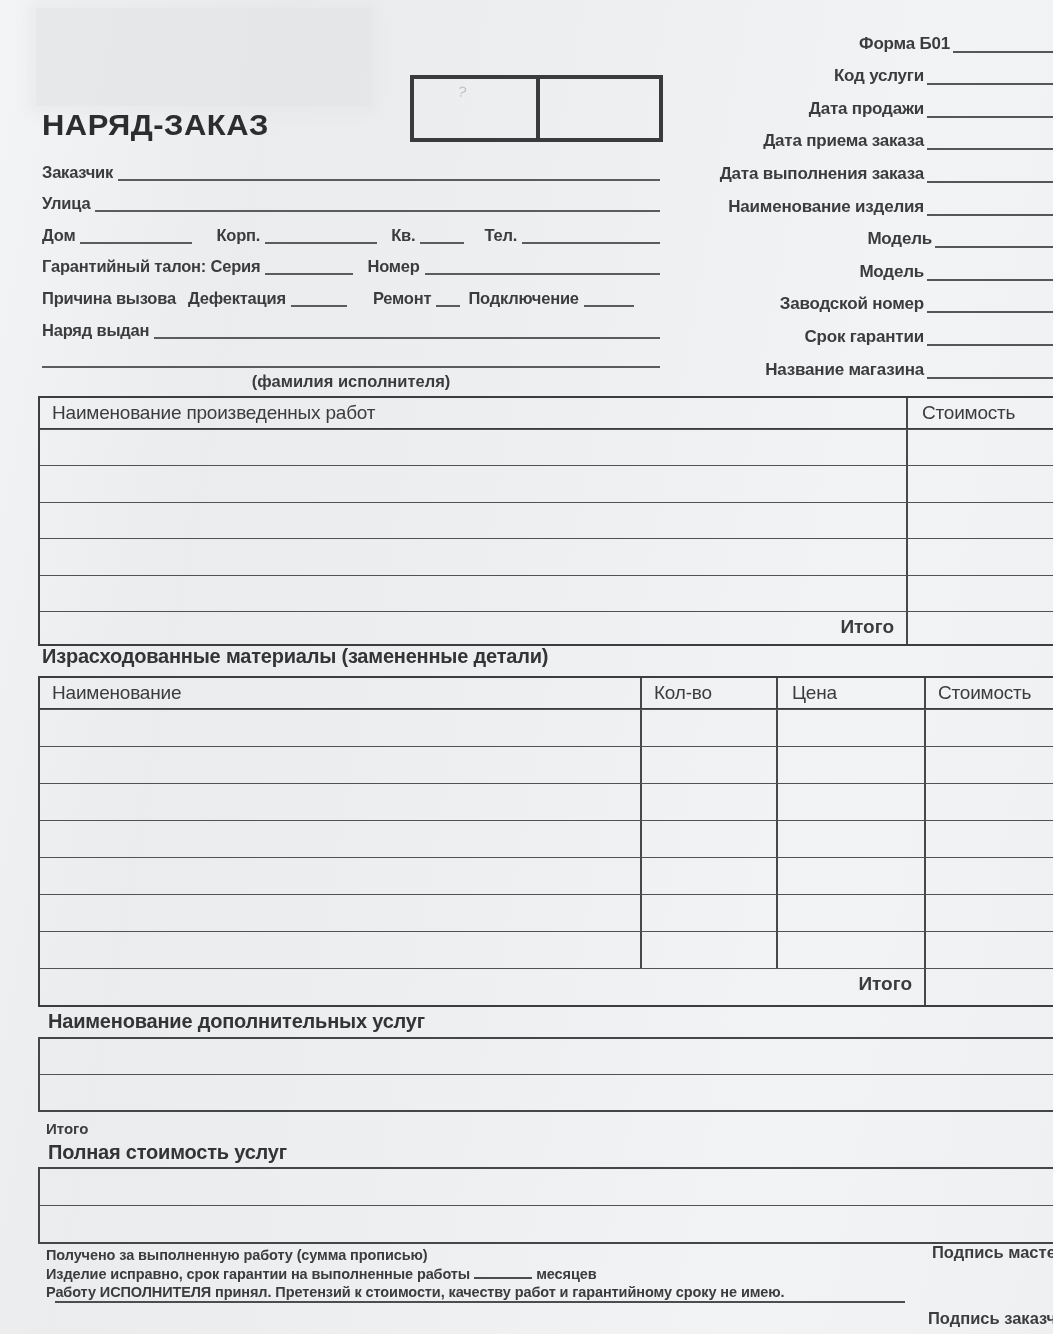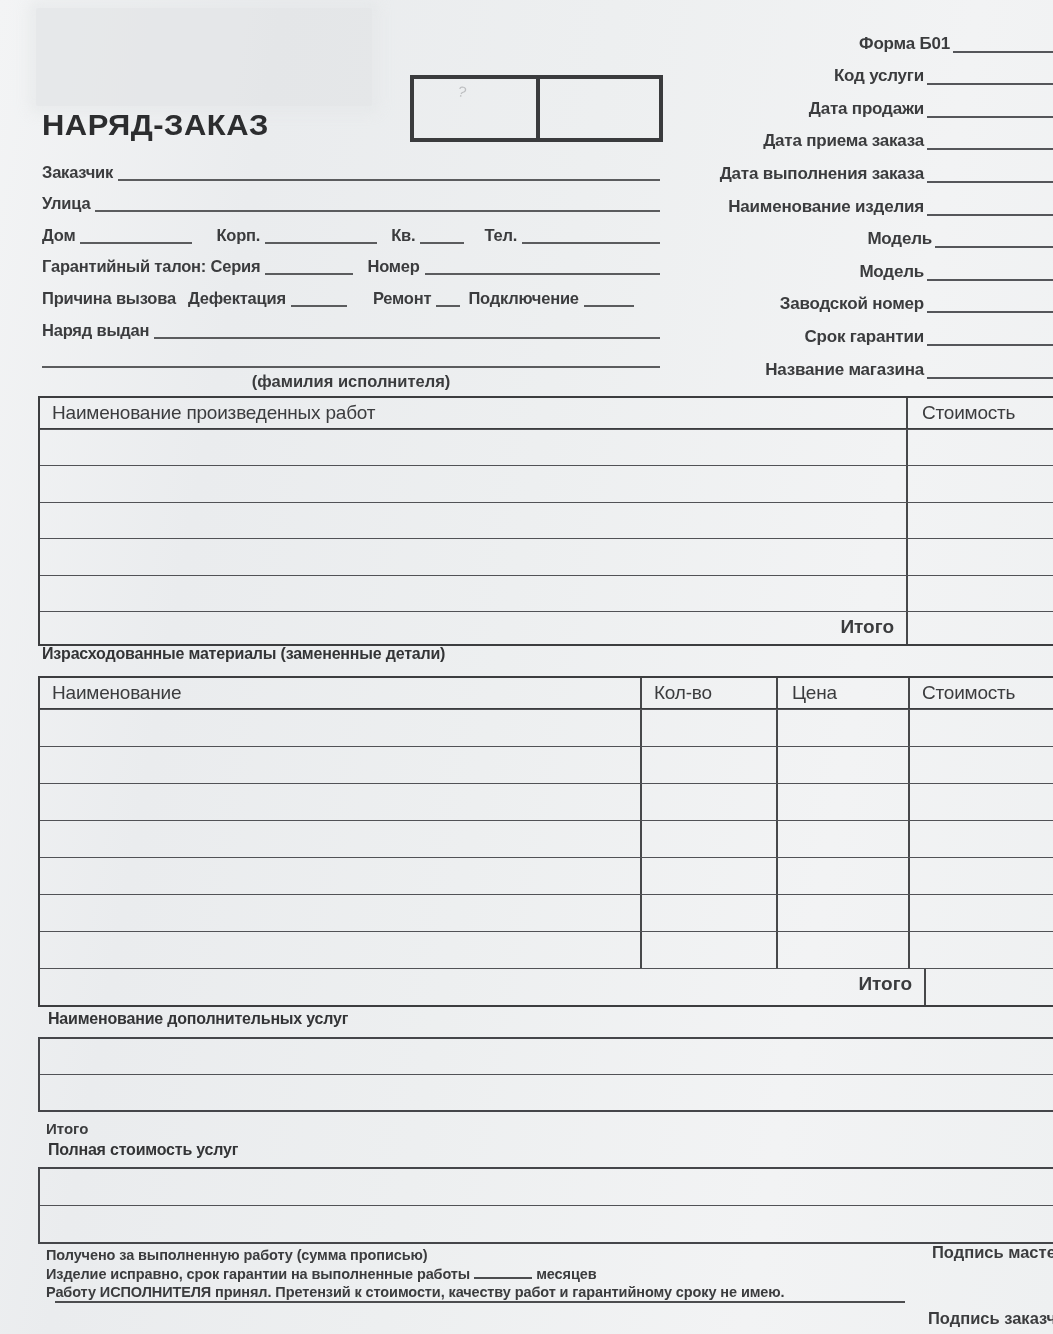--- a/index.html
+++ b/index.html
@@ -44,26 +44,26 @@
   .trow:first-child{border-top:none;}
   .hrow{border-bottom:1px solid #3c3d3f;}
   .thead{font-size:19px;font-weight:400;letter-spacing:-.2px;}
   .t1{top:396px;}
   .t1 .c1{width:868px;border-right:2px solid #47484a;box-sizing:border-box;padding:4px 12px 0 12px;}
   .t1 .c2{flex:1;padding:4px 0 0 14px;}
   .t1 .hr{height:31px;box-sizing:border-box;}
   .t1 .er{height:35.4px;}
   .t1 .ir{height:32px;}
   .itogotxt{font-size:19px;font-weight:700;text-align:right;}
-  .sect{font-size:16px;font-weight:700;letter-spacing:-.2px;color:#333436;}
+  .sect{font-size:20px;font-weight:700;letter-spacing:-.2px;color:#333436;}
   .s2title{left:42px;top:645px;}
   .t2{top:676px;}
   .t2 .m1{width:600px;box-sizing:border-box;padding:4px 16px 0 12px;}
   .t2 .m2{width:136px;box-sizing:border-box;border-left:2px solid #47484a;padding:4px 0 0 12px;}
-  .t2 .m3{width:132px;box-sizing:border-box;border-left:2px solid #47484a;padding:4px 0 16px 14px;}
+  .t2 .m3{width:148px;box-sizing:border-box;border-left:2px solid #47484a;padding:4px 0 16px 14px;}
   .t2 .m4{flex:1;border-left:2px solid #47484a;box-sizing:border-box;padding:4px 0 0 12px;}
   .t2 .hr{height:31px;box-sizing:border-box;}
   .t2 .er{height:36px;}
   .t2 .ir{height:36px;}
   .t2 .mwide{width:884px;box-sizing:border-box;text-align:right;padding:4px 12px 0 0;}
   .s3title{left:48px;top:1010px;}
   .box2{left:38px;width:1030px;border:2px solid #45464a;}
   .svcbox{top:1037px;}
   .box2 .brow{height:35px;border-top:1.5px solid #515256;}
   .box2 .brow:first-child{border-top:none;}

